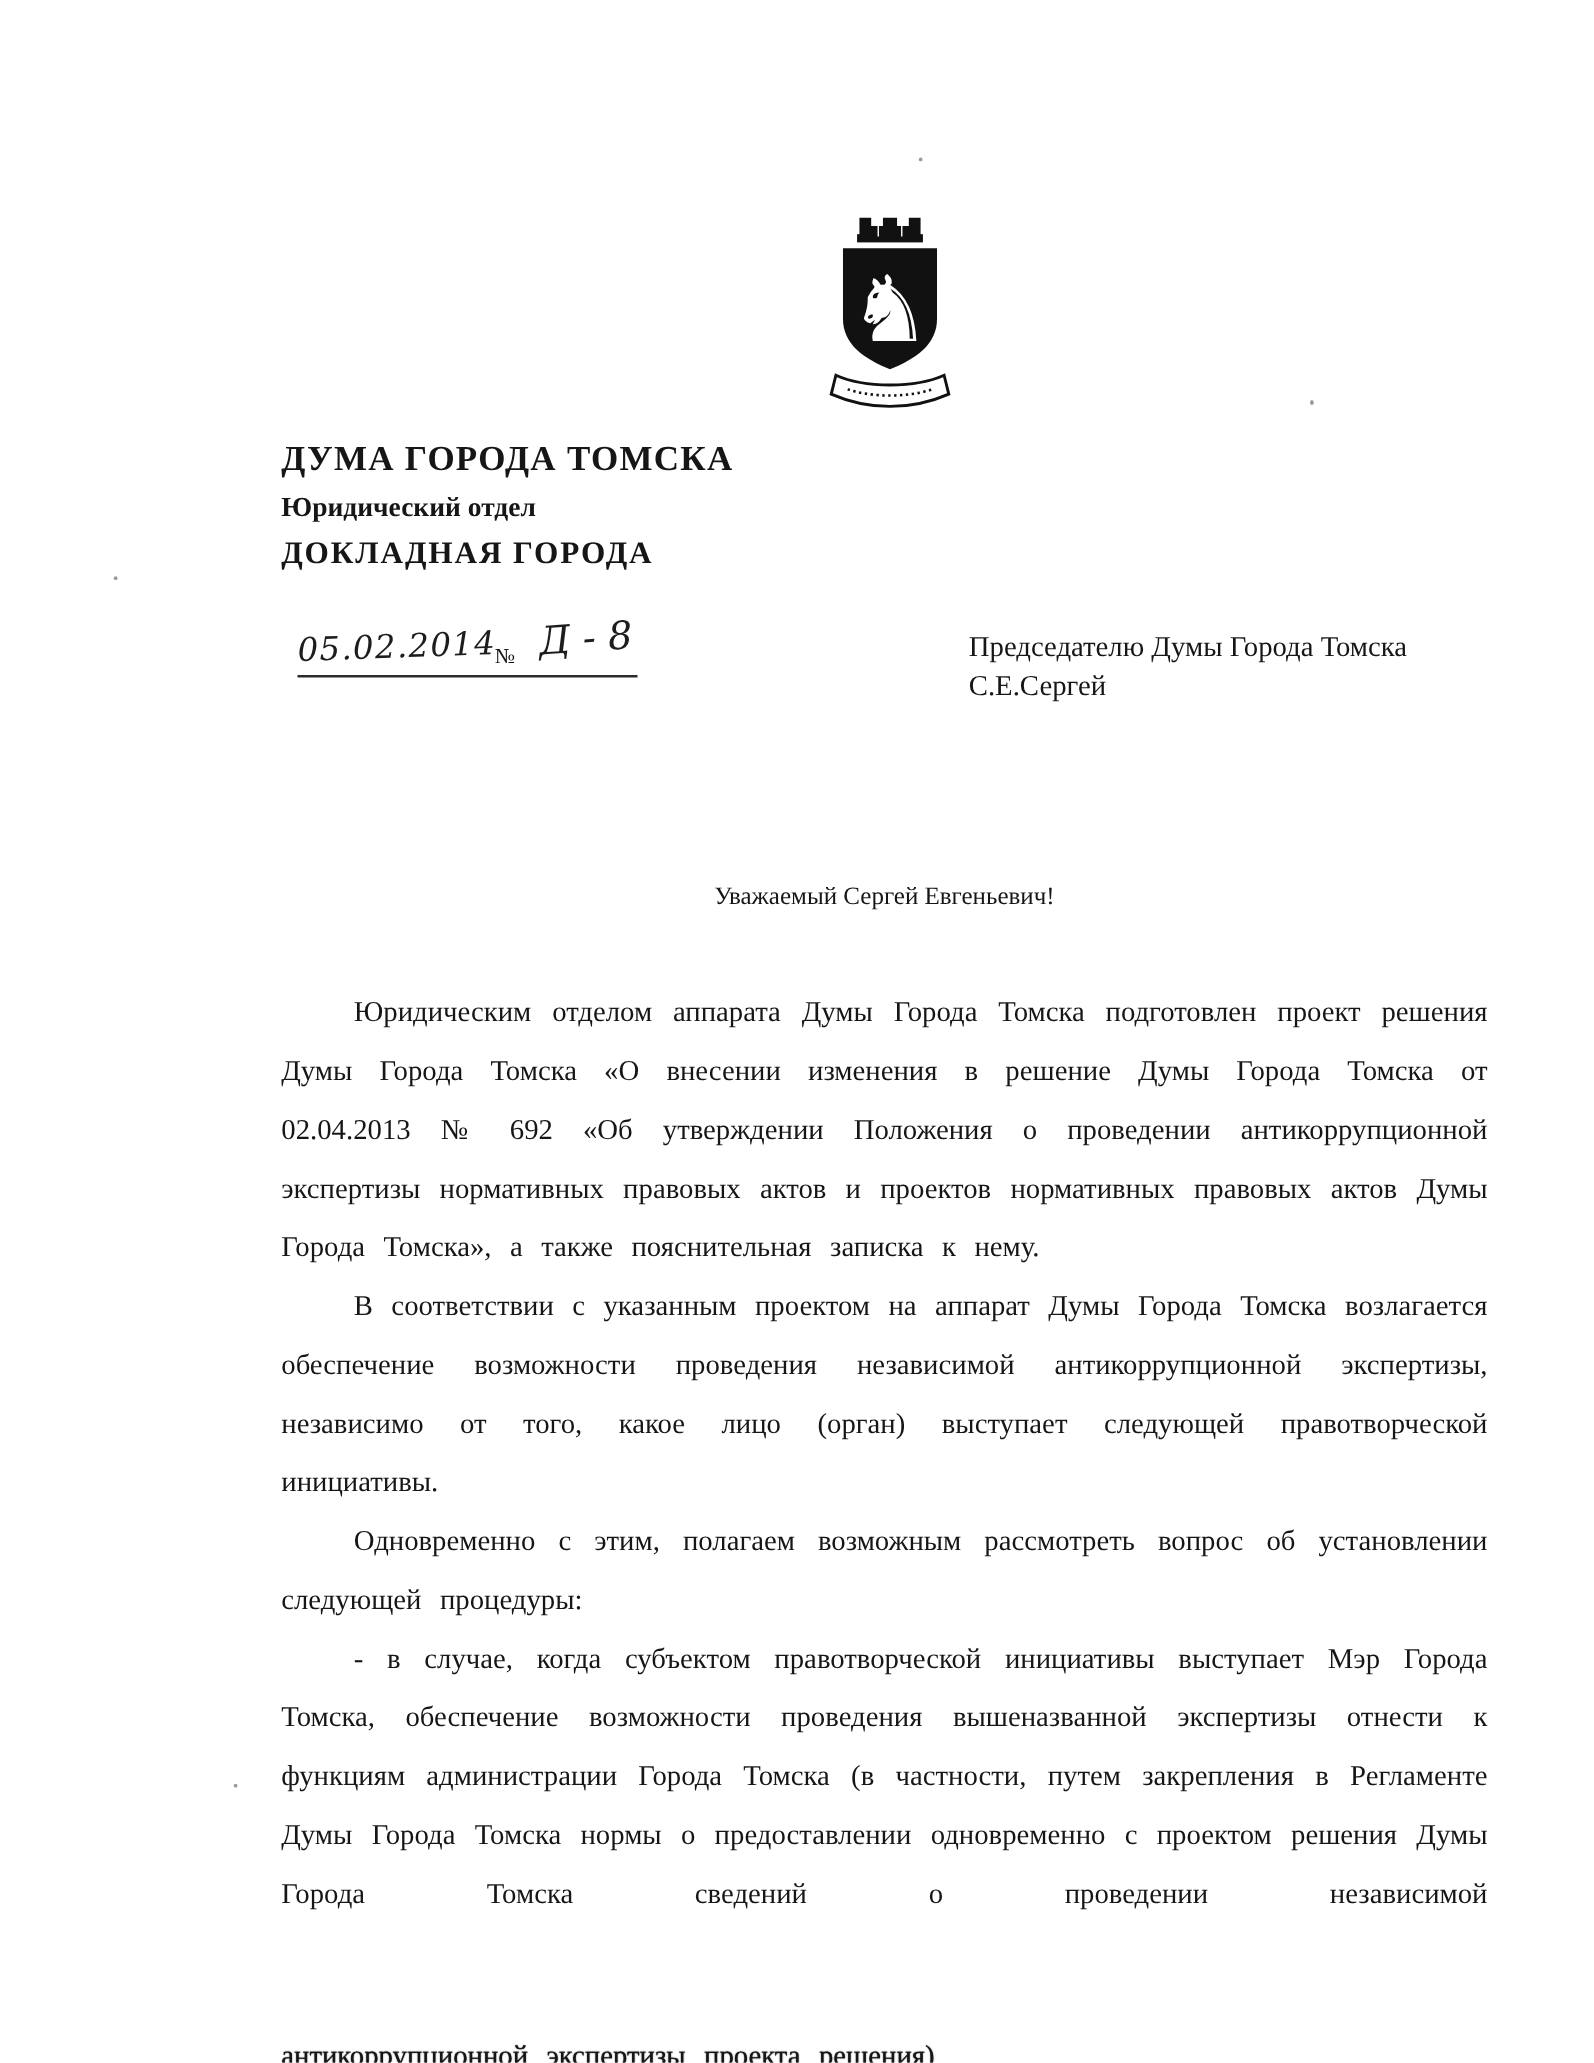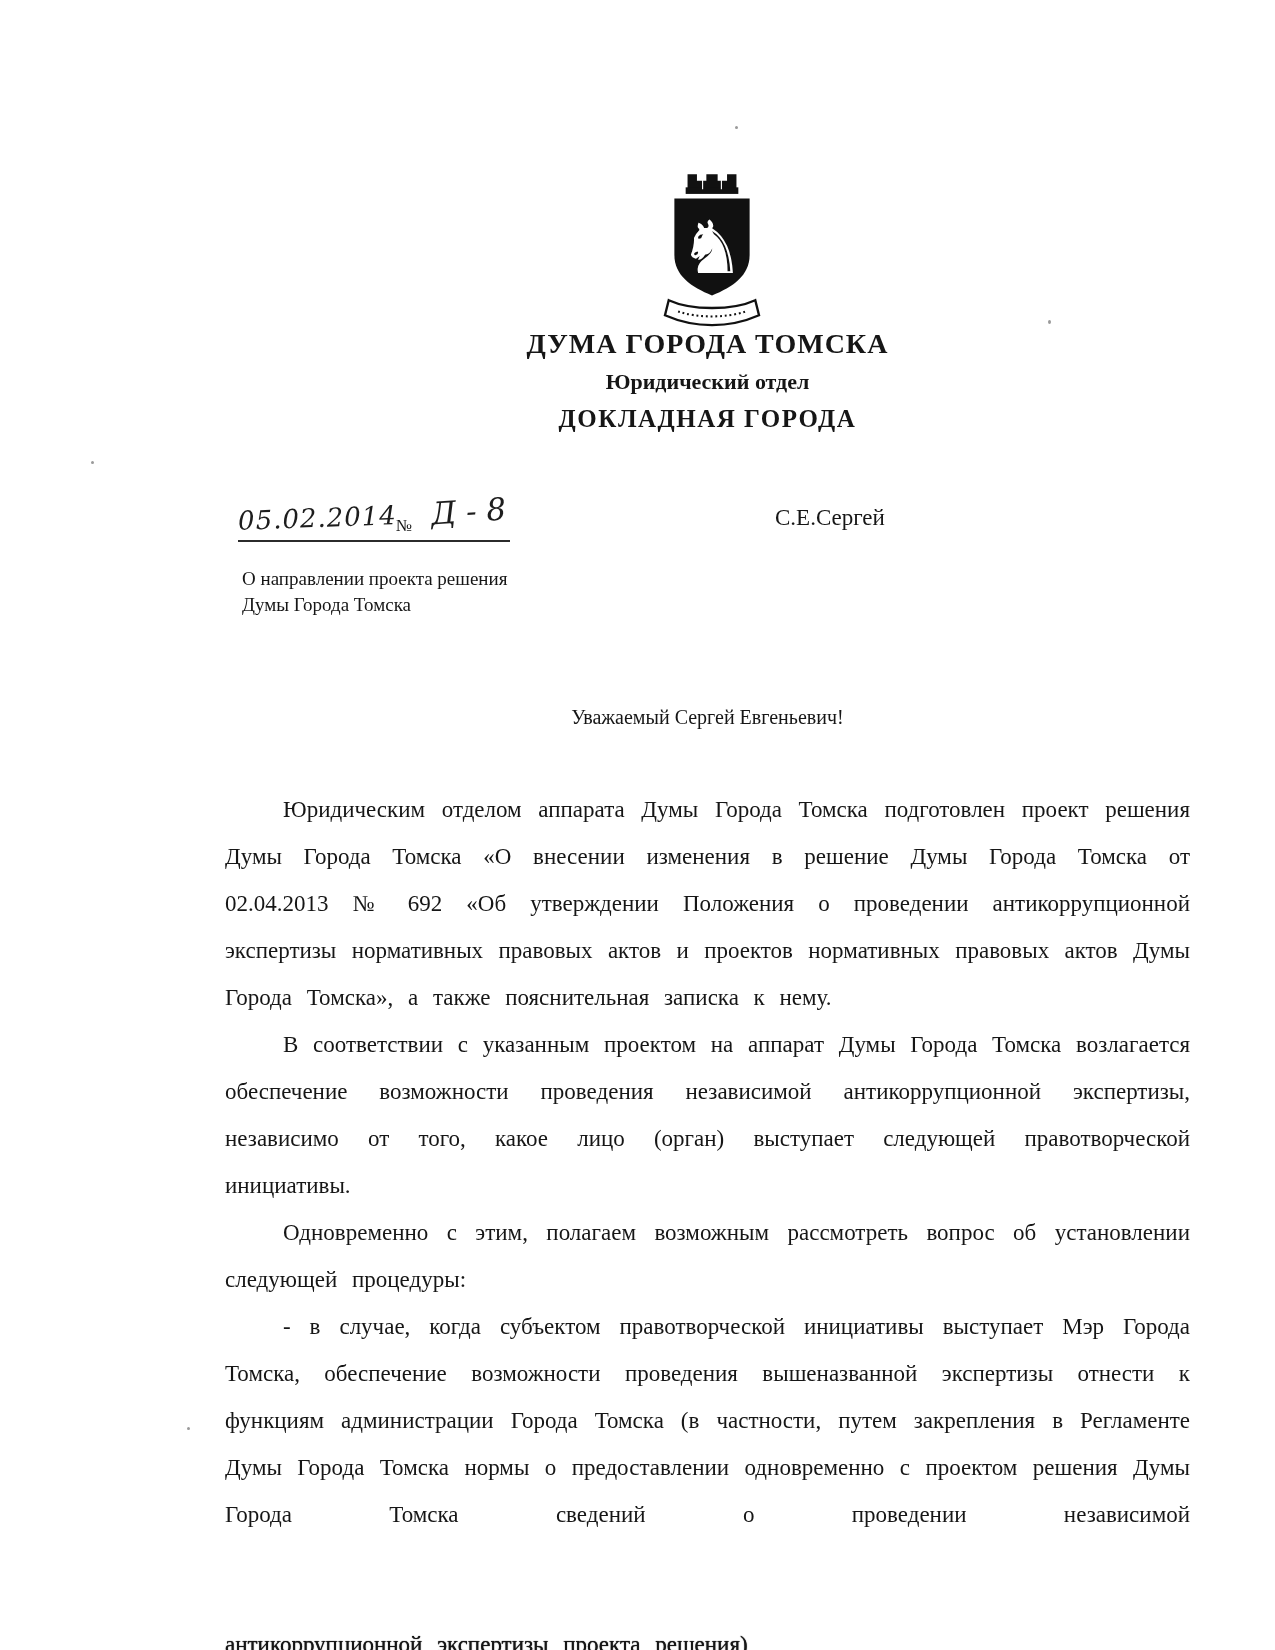--- a/index.html
+++ b/index.html
@@ -15,21 +15,21 @@
     width: 1275px; height: 1650px;
     overflow: hidden;
     background: #ffffff;
   }
 
   
   .emblem { position: absolute; left: 653px; top: 161px; width: 118px; height: 174px; }
   .emblem svg { width: 100%; height: 100%; display: block; }
 
   
-  .letterhead { position: absolute; left: 225px; top: 328px; width: 965px; text-align: center; }
+  .letterhead { position: absolute; left: 225px; top: 352px; width: 965px; text-align: left; }
   .org-name  { font-size: 28px; font-weight: bold; letter-spacing: 1px; }
   .dept-name { font-size: 22px; font-weight: bold; margin-top: 9px; }
   .doc-type  { font-size: 25px; font-weight: bold; letter-spacing: 1.5px; margin-top: 10px; }
 
   
   .dateline {
     position: absolute; left: 238px; top: 498px; width: 272px;
     border-bottom: 2px solid #2b2b2b; padding-bottom: 6px;
     white-space: nowrap;
   }
@@ -95,27 +95,24 @@
     <div class="org-name">ДУМА ГОРОДА ТОМСКА</div>
     <div class="dept-name">Юридический отдел</div>
     <div class="doc-type">ДОКЛАДНАЯ ГОРОДА</div>
   </div>
 
   <div class="dateline">
     <span class="hw hw-date">05.02.2014</span><span class="num-sign">№</span><span class="hw hw-num">Д - 8</span>
   </div>
 
   <div class="addressee">
+    <div>Председателю Думы Города Томска</div>
     <div>С.Е.Сергей</div>
   </div>
 
-  <div class="subject">
-    <div>О направлении проекта решения</div>
-    <div>Думы Города Томска</div>
-  </div>
 
   <div class="salutation">Уважаемый Сергей Евгеньевич!</div>
 
   <div class="body-text">
     <p>Юридическим отделом аппарата Думы Города Томска подготовлен проект решения Думы Города Томска «О внесении изменения в решение Думы Города Томска от 02.04.2013 № 692 «Об утверждении Положения о проведении антикоррупционной экспертизы нормативных правовых актов и проектов нормативных правовых актов Думы Города Томска», а также пояснительная записка к нему.</p>
     <p>В соответствии с указанным проектом на аппарат Думы Города Томска возлагается обеспечение возможности проведения независимой антикоррупционной экспертизы, независимо от того, какое лицо (орган) выступает следующей правотворческой инициативы.</p>
     <p>Одновременно с этим, полагаем возможным рассмотреть вопрос об установлении следующей процедуры:</p>
     <p class="justify-last">- в случае, когда субъектом правотворческой инициативы выступает Мэр Города Томска, обеспечение возможности проведения вышеназванной экспертизы отнести к функциям администрации Города Томска (в частности, путем закрепления в Регламенте Думы Города Томска нормы о предоставлении одновременно с проектом решения Думы Города Томска сведений о проведении независимой</p>
   </div>
 

